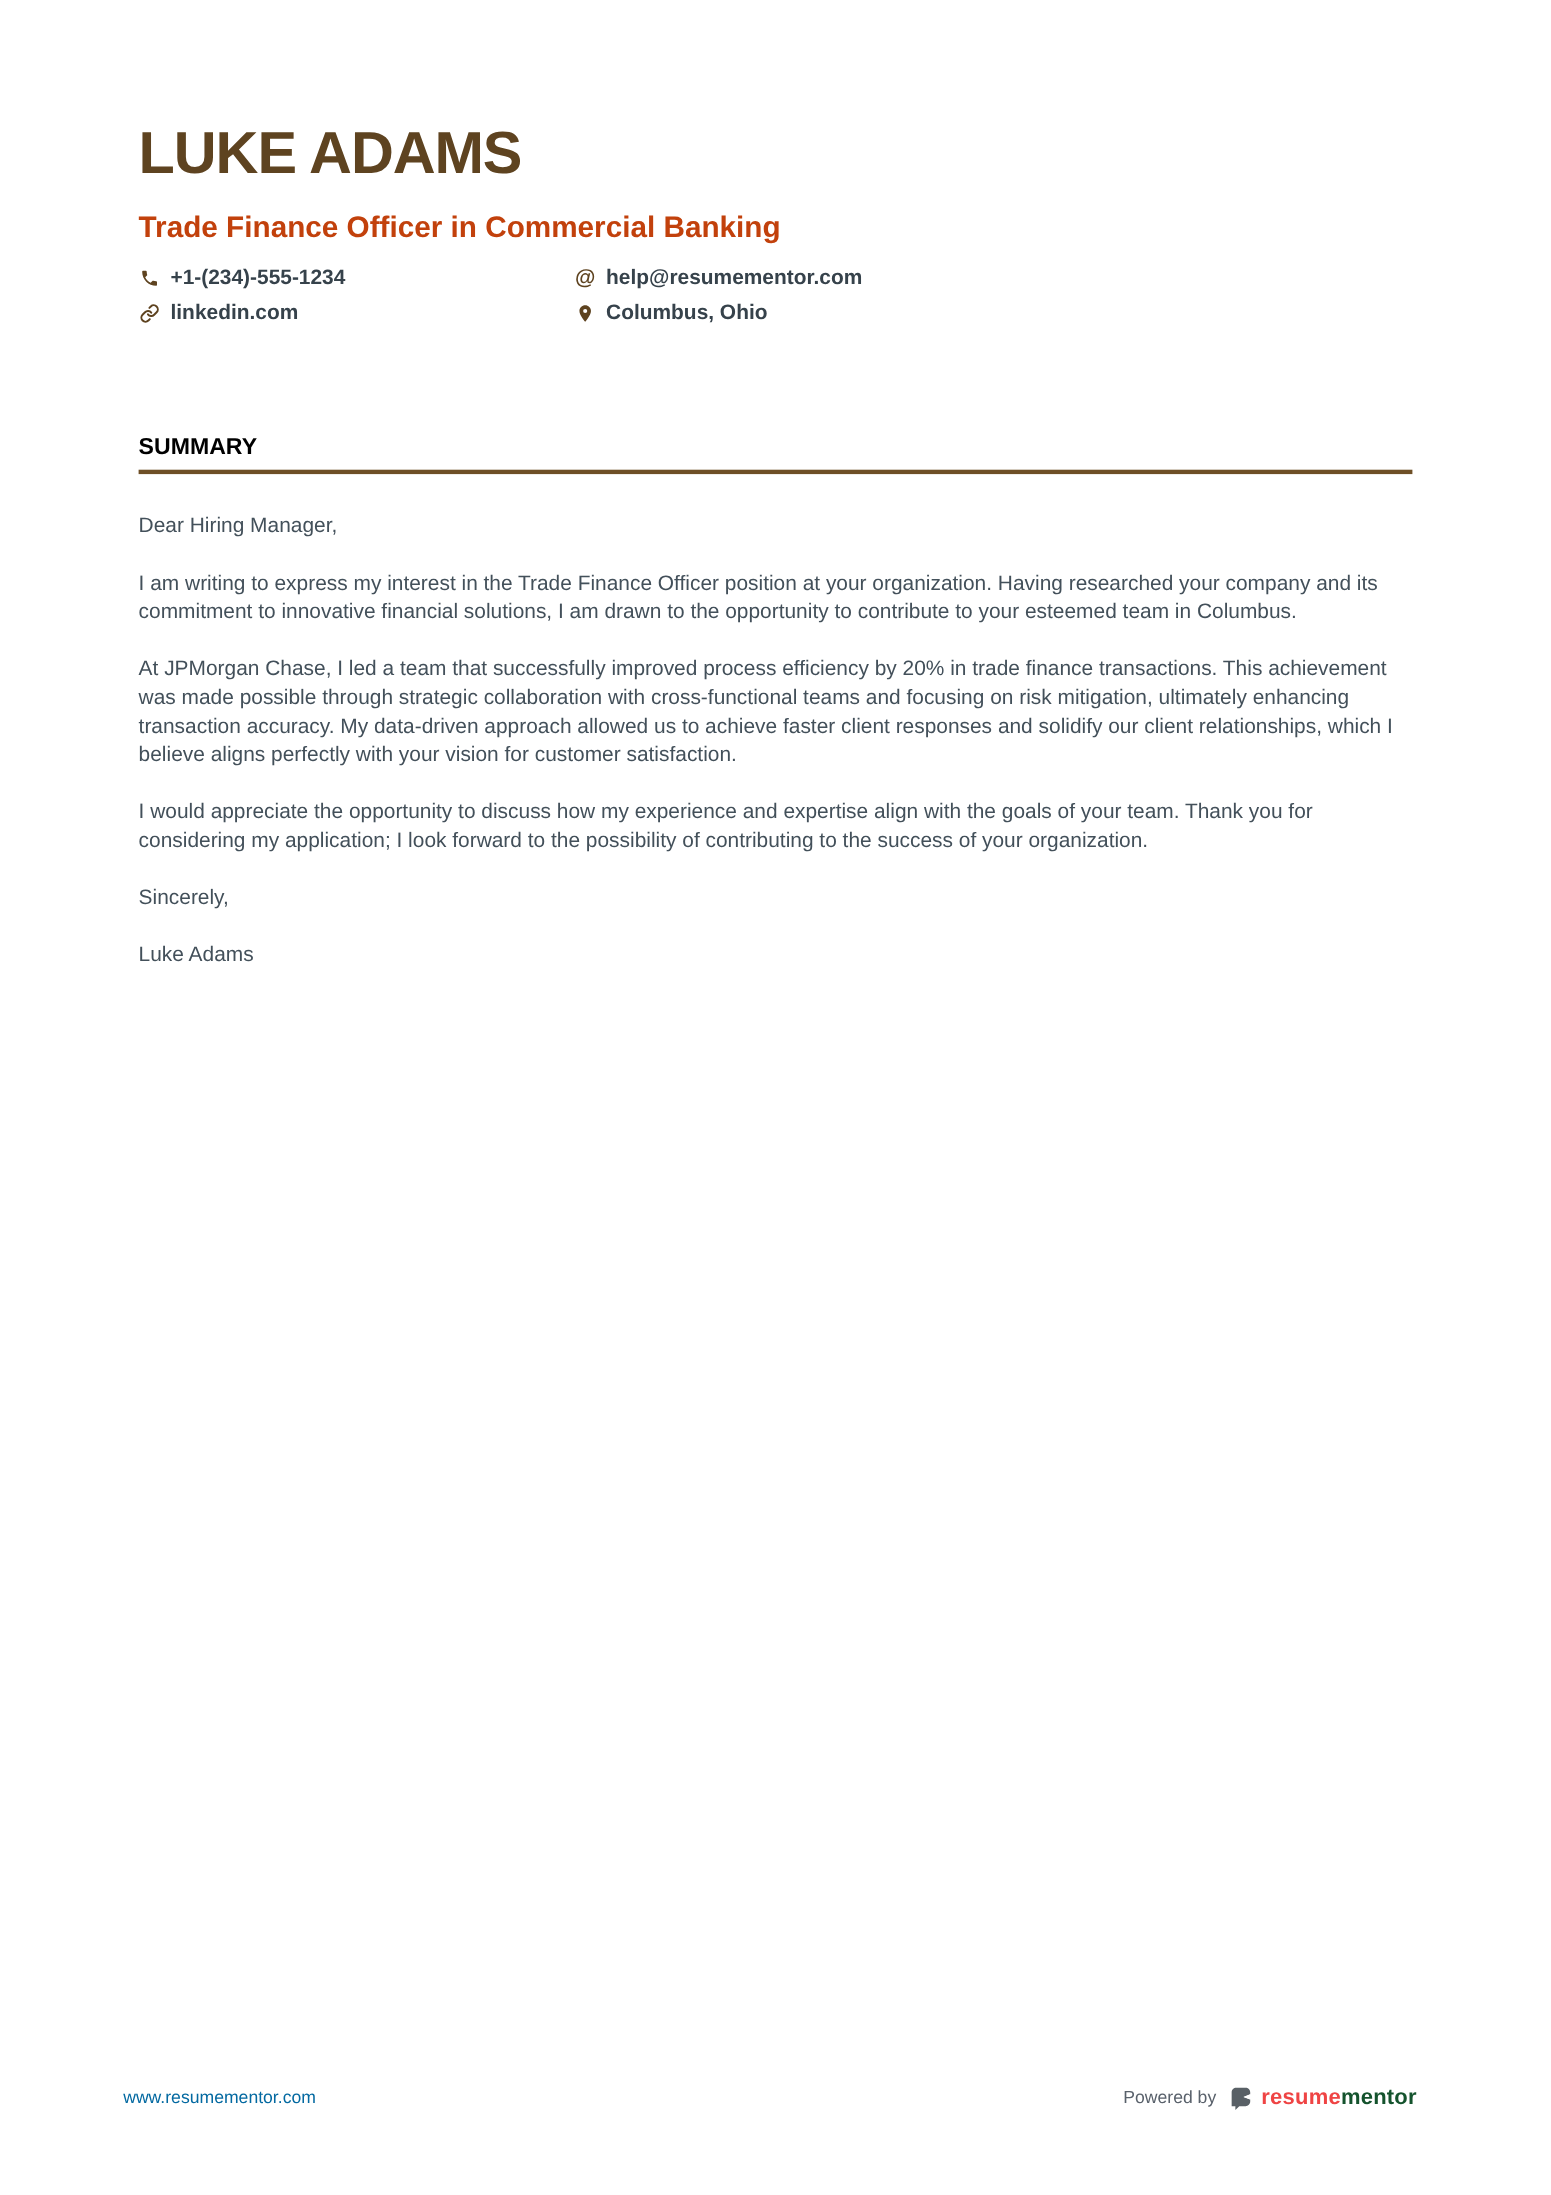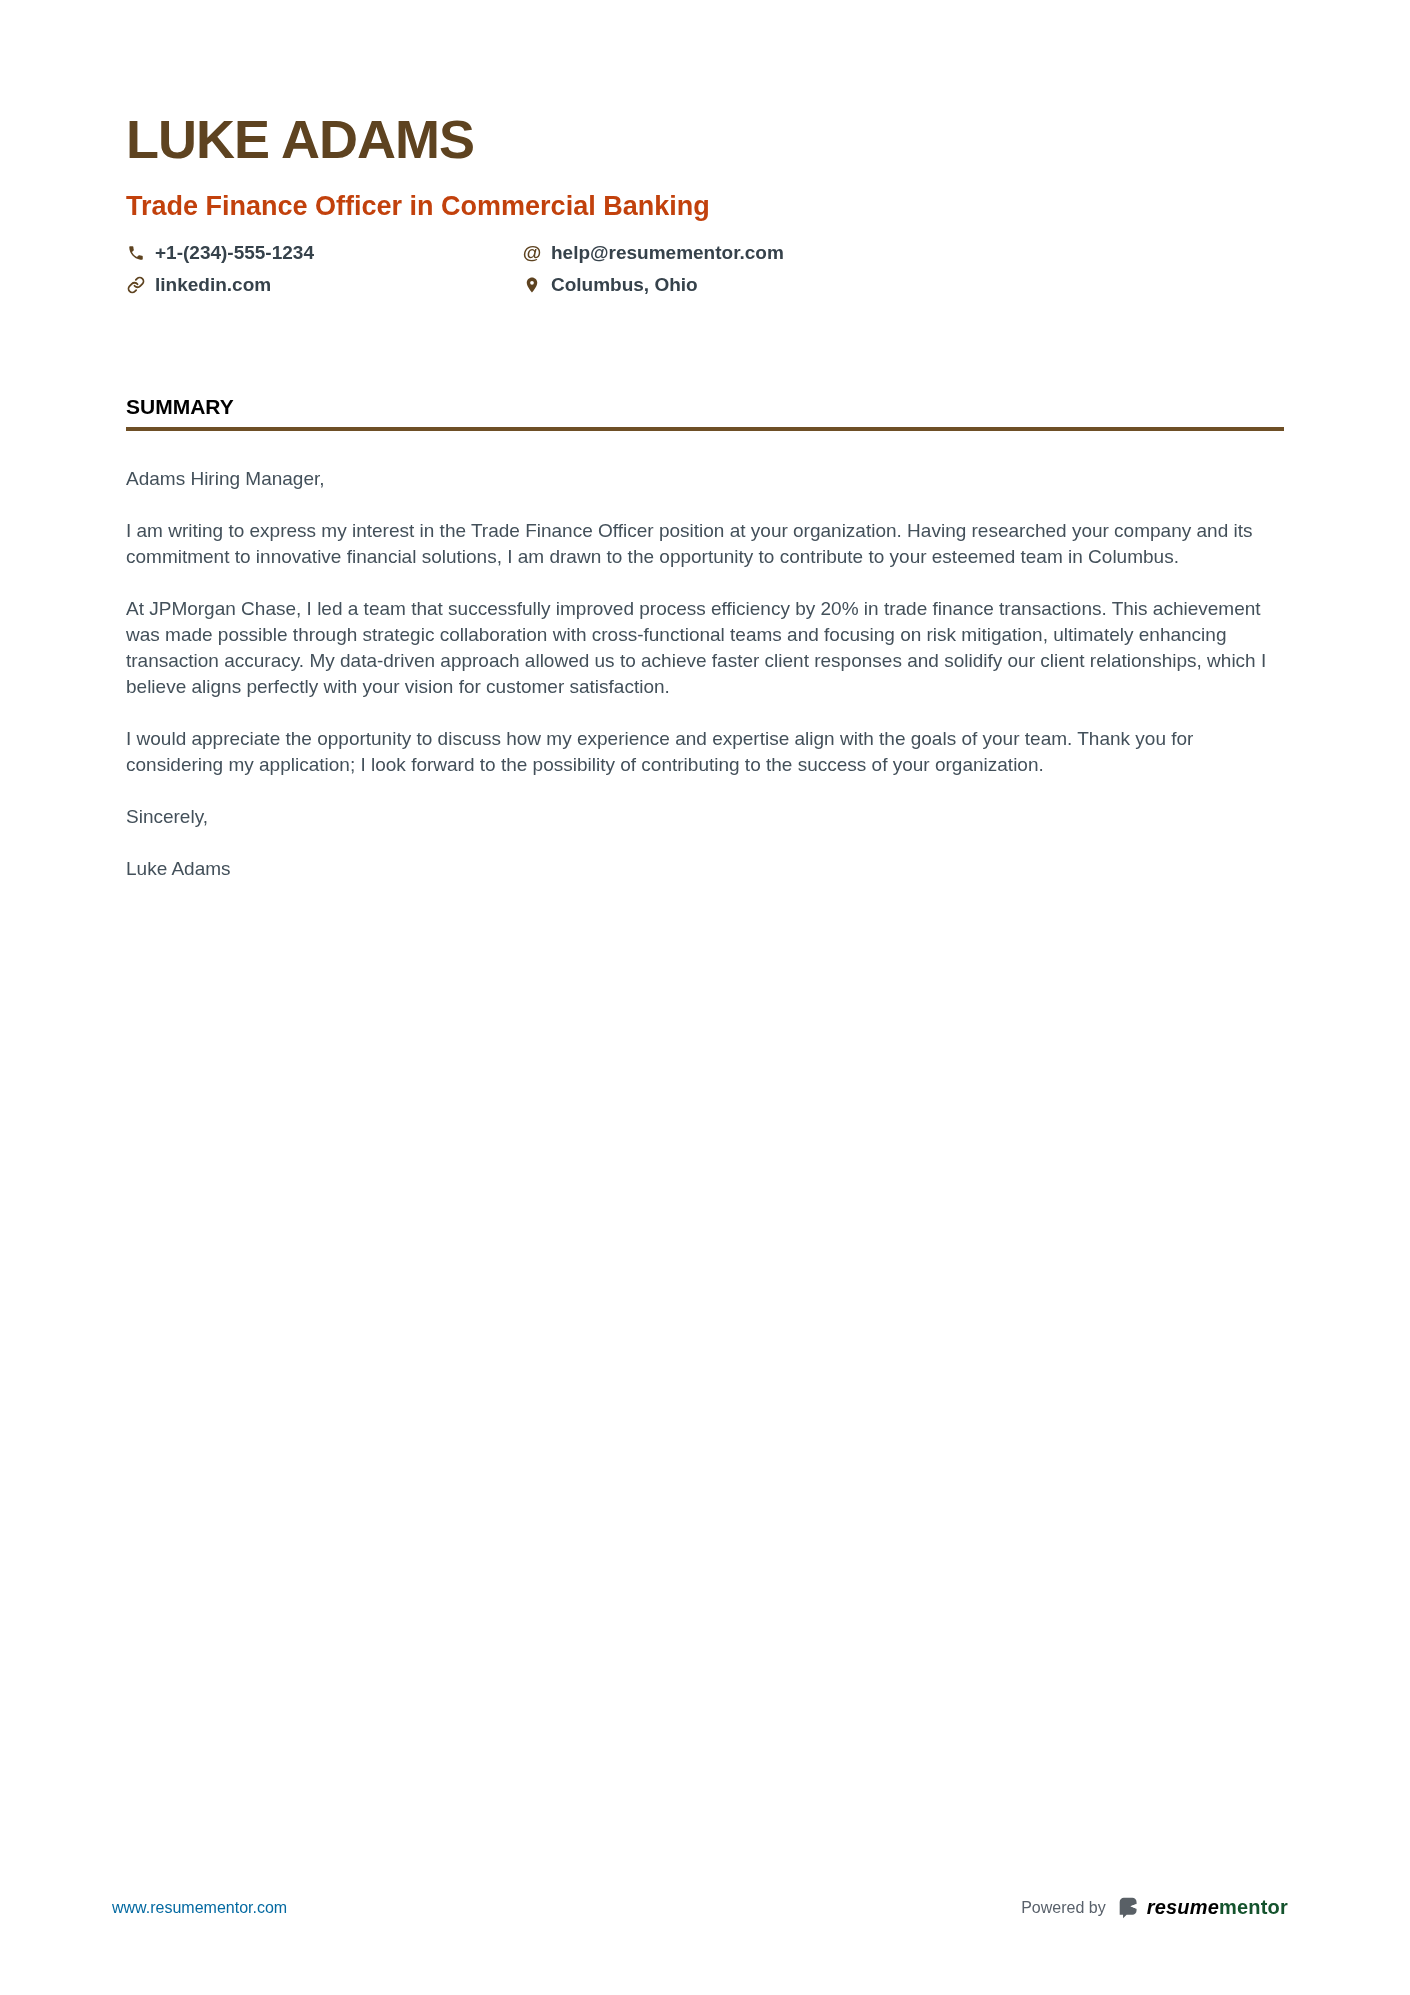--- a/index.html
+++ b/index.html
@@ -113,21 +113,21 @@
     align-items: center;
     gap: 7px;
     text-decoration: none;
   }
   .brand-icon svg { width: 22px; height: 22px; display: block; }
   .brand-text {
     font-size: 20px;
     font-weight: 700;
     letter-spacing: 0.2px;
   }
-  .brand-primary { color: #000000; font-style: italic; }
+  .brand-primary { color: #ef4444; }
   .brand-secondary { color: #14532d; font-weight: 600; }
 </style>
 </head>
 <body>
 
 <div class="page">
 
   <h1 class="name">LUKE ADAMS</h1>
 
   <h2 class="job-title">Trade Finance Officer in Commercial Banking</h2>
@@ -168,21 +168,21 @@
       </span>
       <span>Columbus, Ohio</span>
     </div>
 
   </div>
 
   <h3 class="section-heading">SUMMARY</h3>
   <div class="section-rule"></div>
 
   <div class="body-copy">
-    <p>Adams Hiring Manager,</p>
+    <p>Dear Hiring Manager,</p>
     <p>I am writing to express my interest in the Trade Finance Officer position at your organization. Having researched your company and its commitment to innovative financial solutions, I am drawn to the opportunity to contribute to your esteemed team in Columbus.</p>
     <p>At JPMorgan Chase, I led a team that successfully improved process efficiency by 20% in trade finance transactions. This achievement was made possible through strategic collaboration with cross-functional teams and focusing on risk mitigation, ultimately enhancing transaction accuracy. My data-driven approach allowed us to achieve faster client responses and solidify our client relationships, which I believe aligns perfectly with your vision for customer satisfaction.</p>
     <p>I would appreciate the opportunity to discuss how my experience and expertise align with the goals of your team. Thank you for considering my application; I look forward to the possibility of contributing to the success of your organization.</p>
     <p>Sincerely,</p>
     <p>Luke Adams</p>
   </div>
 
   <div class="footer">
     <a class="footer-site" href="#">www.resumementor.com</a>
     <div class="powered">

